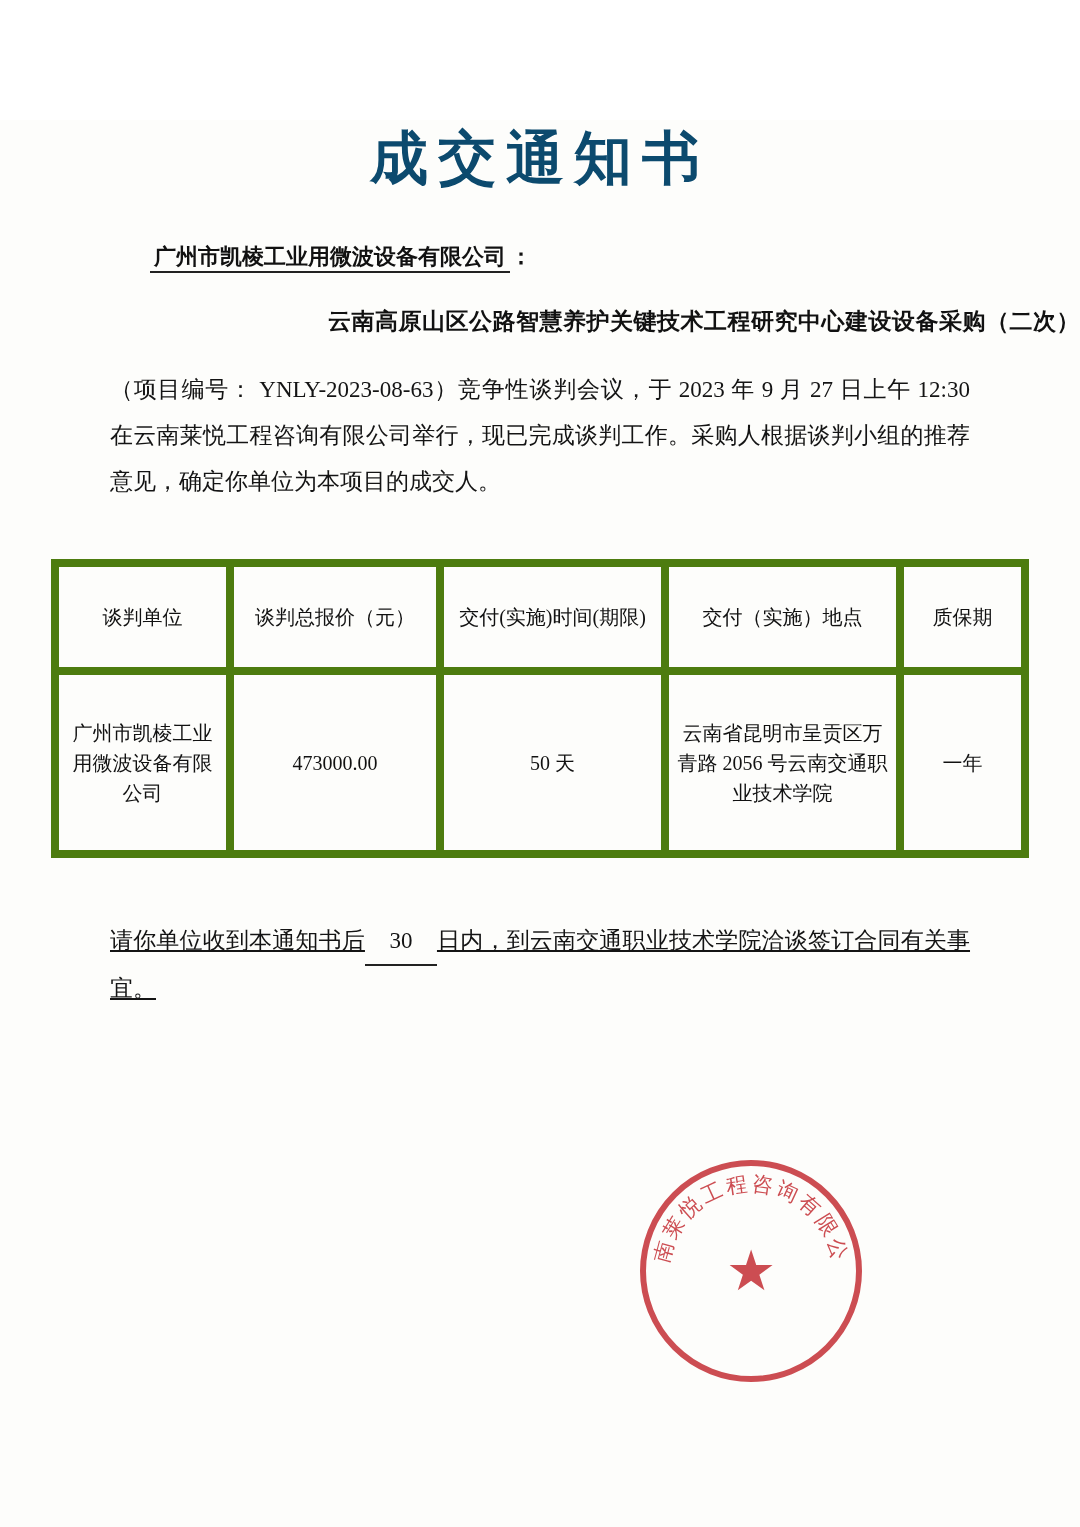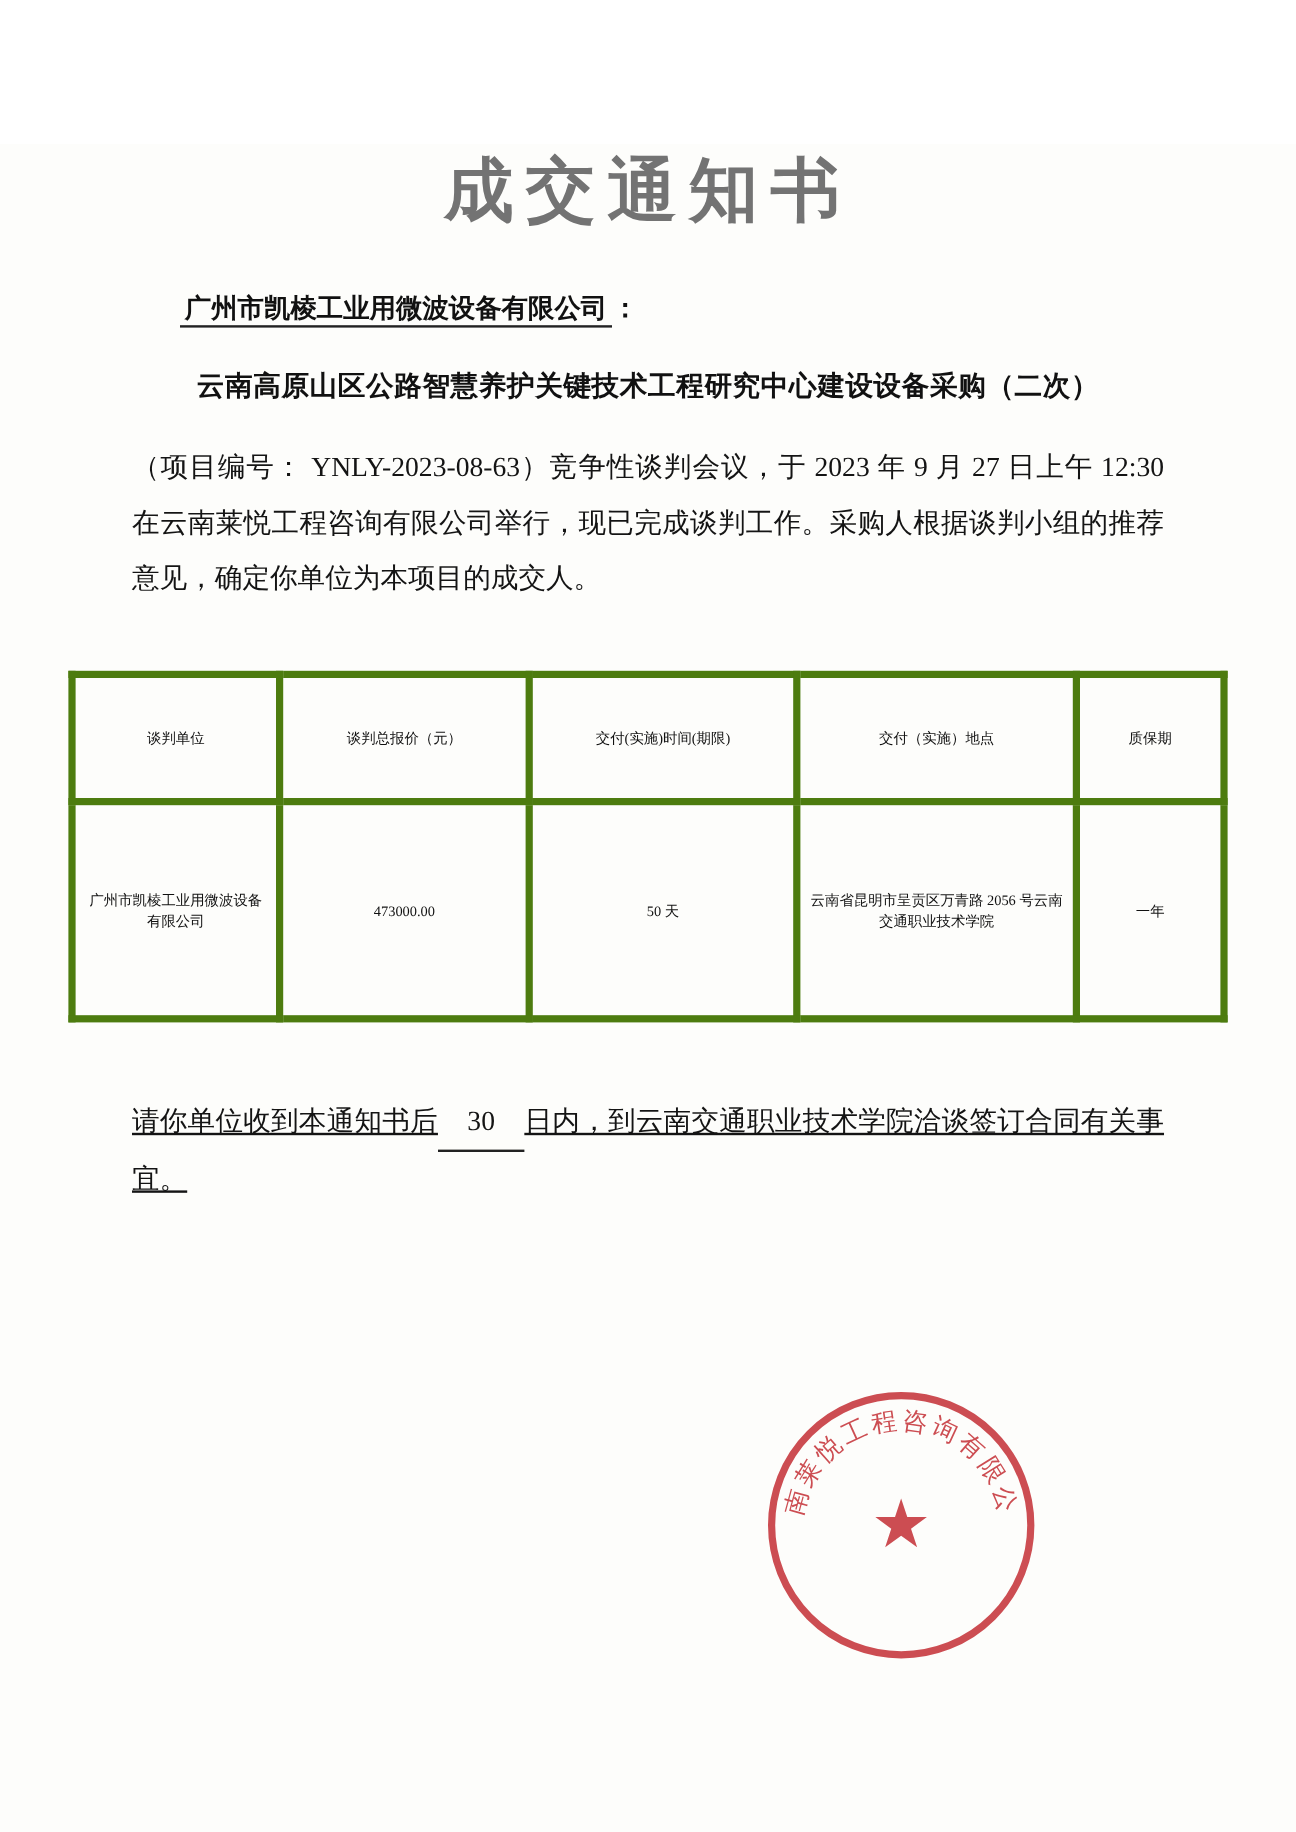--- a/index.html
+++ b/index.html
@@ -20,59 +20,59 @@
     width: 1080px;
     height: 1527px;
     background: #fdfdfb;
   }
   .doc-title {
     text-align: center;
     font-size: 58px;
     font-weight: bold;
     letter-spacing: 10px;
     margin-top: 120px;
-    color: #737373;
+    color: #0c4a6e;
     font-family: "Liberation Serif", "DejaVu Serif", serif;
   }
   .addressee {
     margin: 44px 0 0 150px;
     font-size: 22px;
     font-weight: bold;
     color: #111;
   }
   .addressee .name {
     border-bottom: 2px solid #222;
     padding: 0 4px 2px 4px;
   }
   .project-title {
     margin: 34px 0 0 0;
-    text-align: center;
+    text-align: right;
     font-size: 23px;
     font-weight: bold;
     color: #111;
     letter-spacing: 0.5px;
   }
   .body-block {
     margin: 30px 110px 0 110px;
     font-size: 23px;
     line-height: 2.0;
     text-align: justify;
     color: #141414;
   }
   table.result-table {
     margin: 54px auto 0 auto;
     border-collapse: collapse;
     width: 870px;
     table-layout: fixed;
   }
   table.result-table td, table.result-table th {
-    border: 6px solid #4d7c0f;
+    border: 8px solid #4d7c0f;
     text-align: center;
     vertical-align: middle;
-    font-size: 12px;
+    font-size: 20px;
     color: #111;
     padding: 10px 6px;
     line-height: 1.5;
     font-weight: normal;
   }
   table.result-table thead td {
     height: 80px;
   }
   table.result-table tbody td {
     height: 155px;

